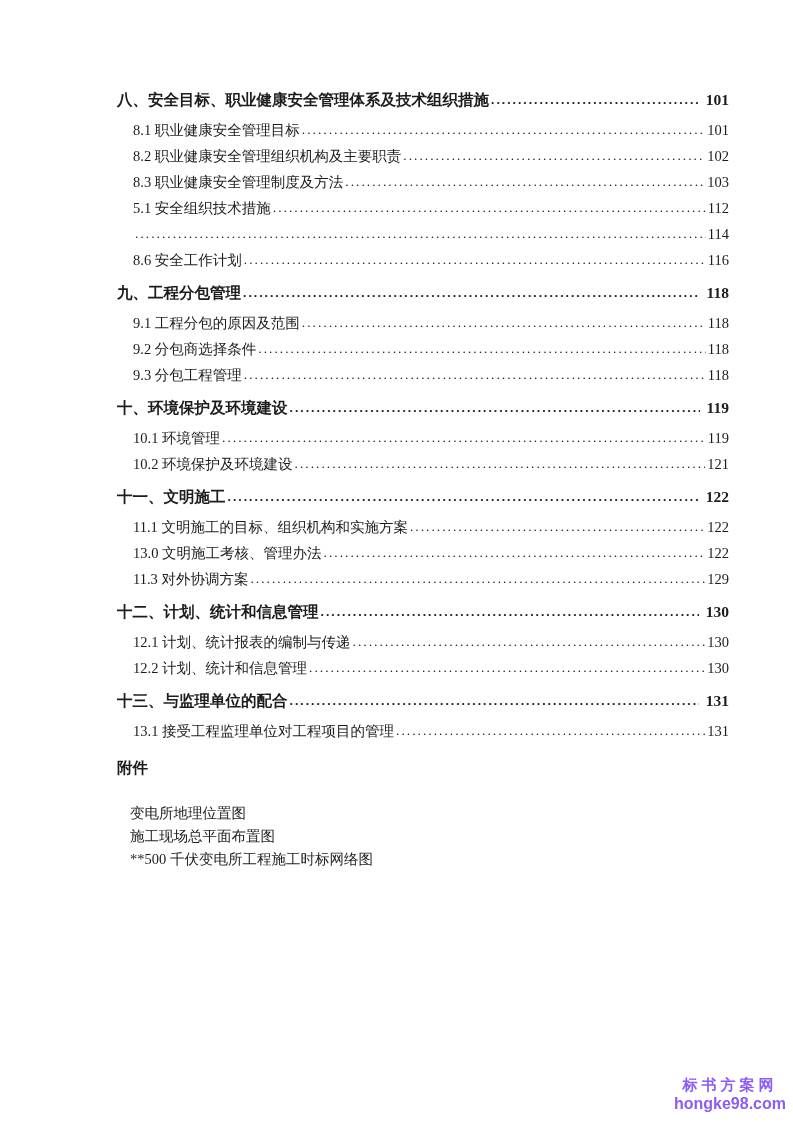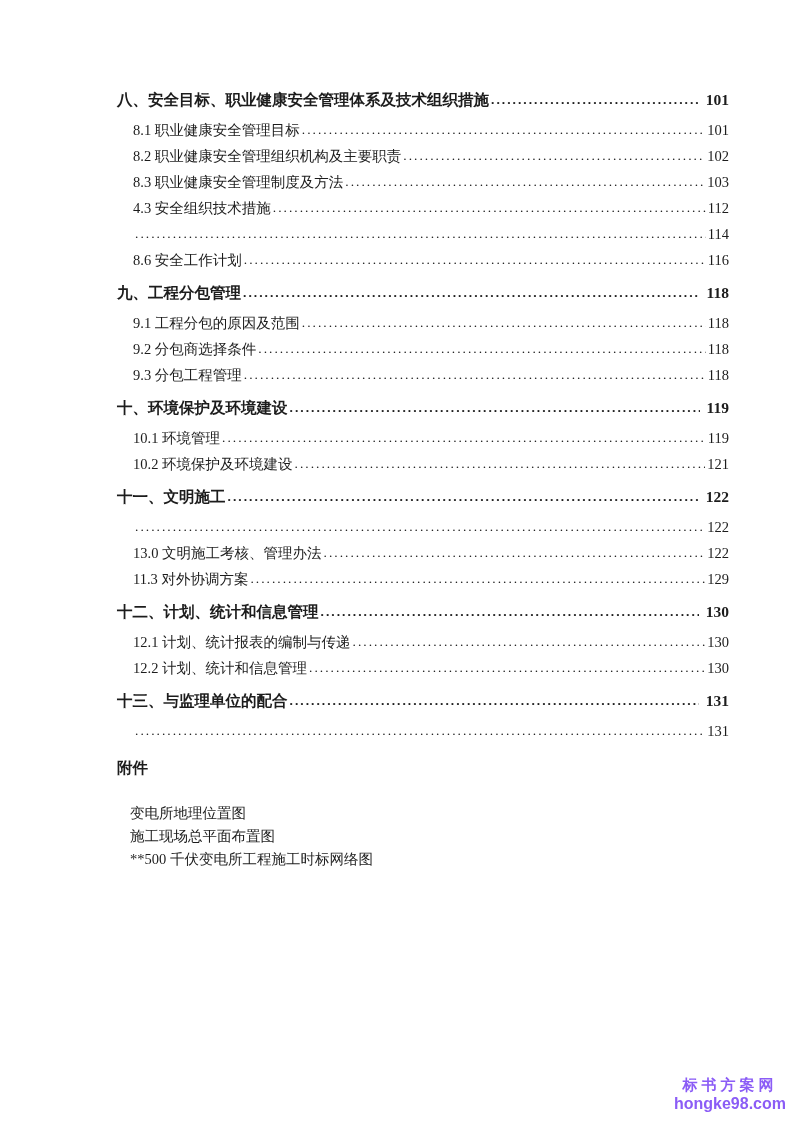--- a/index.html
+++ b/index.html
@@ -96,21 +96,21 @@
     <span class="toc-label">8.2 职业健康安全管理组织机构及主要职责</span>
     <span class="dots"></span>
     <span class="toc-page">102</span>
   </div>
         <div class="toc-row toc-item">
     <span class="toc-label">8.3 职业健康安全管理制度及方法</span>
     <span class="dots"></span>
     <span class="toc-page">103</span>
   </div>
         <div class="toc-row toc-item">
-    <span class="toc-label">4.3 安全组织技术措施</span>
+    <span class="toc-label">5.1 安全组织技术措施</span>
     <span class="dots"></span>
     <span class="toc-page">112</span>
   </div>
         <div class="toc-row toc-item">
     <span class="dots"></span>
     <span class="toc-page">114</span>
   </div>
         <div class="toc-row toc-item">
     <span class="toc-label">8.6 安全工作计划</span>
     <span class="dots"></span>
@@ -150,20 +150,21 @@
     <span class="toc-label">10.2 环境保护及环境建设</span>
     <span class="dots"></span>
     <span class="toc-page">121</span>
   </div>
         <div class="toc-row toc-heading">
     <span class="toc-label">十一、文明施工</span>
     <span class="dots"></span>
     <span class="toc-page">122</span>
   </div>
         <div class="toc-row toc-item">
+    <span class="toc-label">11.1 文明施工的目标、组织机构和实施方案</span>
     <span class="dots"></span>
     <span class="toc-page">122</span>
   </div>
         <div class="toc-row toc-item">
     <span class="toc-label">13.0 文明施工考核、管理办法</span>
     <span class="dots"></span>
     <span class="toc-page">122</span>
   </div>
         <div class="toc-row toc-item">
     <span class="toc-label">11.3 对外协调方案</span>
@@ -184,20 +185,21 @@
     <span class="toc-label">12.2 计划、统计和信息管理</span>
     <span class="dots"></span>
     <span class="toc-page">130</span>
   </div>
         <div class="toc-row toc-heading">
     <span class="toc-label">十三、与监理单位的配合</span>
     <span class="dots"></span>
     <span class="toc-page">131</span>
   </div>
         <div class="toc-row toc-item">
+    <span class="toc-label">13.1 接受工程监理单位对工程项目的管理</span>
     <span class="dots"></span>
     <span class="toc-page">131</span>
   </div>
       </div>
     <div class="appendix">
       <div class="appendix-title">附件</div>
       <div class="appendix-items" id="appendix-items">
           <div class="appendix-item">变电所地理位置图</div>
           <div class="appendix-item">施工现场总平面布置图</div>
           <div class="appendix-item">**500 千伏变电所工程施工时标网络图</div>

